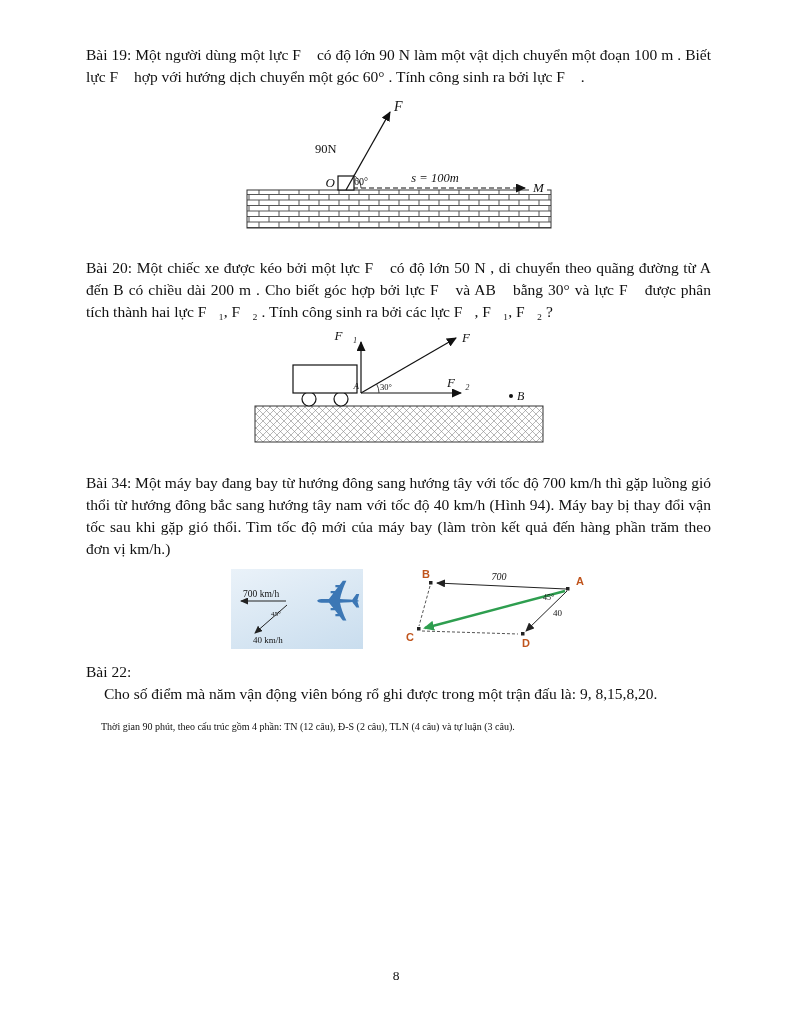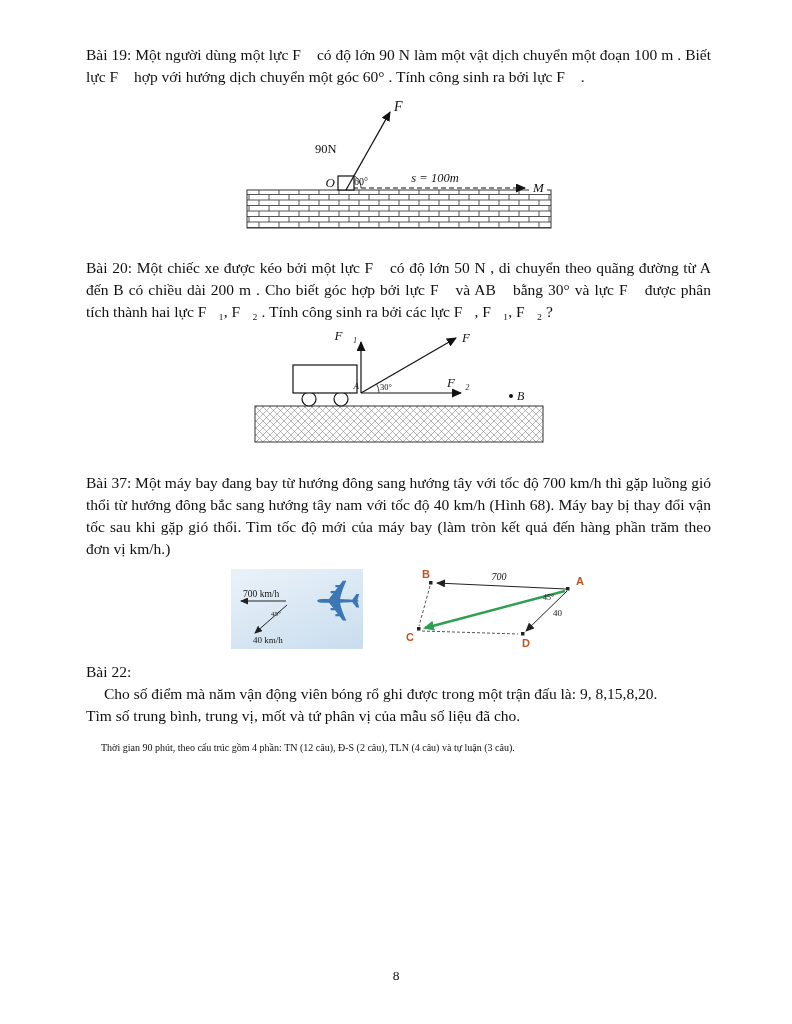--- a/index.html
+++ b/index.html
@@ -84,21 +84,21 @@
       <line x1="112" y1="63" x2="212" y2="63" stroke="#111" stroke-width="1.2" marker-end="url(#ah20)"></line>
       <text x="198" y="57" font-size="13" class="mi">F⃗₂</text>
       <path d="M130,63 A18,18 0 0 0 127.6,54" fill="none" stroke="#333" stroke-width="0.9"></path>
       <text x="131" y="60" font-size="8.5">30°</text>
       <text x="110" y="59" font-size="9" class="mi" text-anchor="end">A</text>
       <circle cx="262" cy="66" r="2" fill="#111"></circle>
       <text x="268" y="70" font-size="12" class="mi">B</text>
     </svg>
   </div>
 
-  <p class="para mt10"><b class="exlabel">Bài 37</b><span>: Một máy bay đang bay từ hướng đông sang hướng tây với tốc độ 700 km/h thì gặp luồng gió thổi từ hướng đông bắc sang hướng tây nam với tốc độ 40 km/h (Hình 68). Máy bay bị thay đổi vận tốc sau khi gặp gió thổi. Tìm tốc độ mới của máy bay (làm tròn kết quả đến hàng phần trăm theo đơn vị km/h.)</span></p>
+  <p class="para mt10"><b class="exlabel">Bài 34</b><span>: Một máy bay đang bay từ hướng đông sang hướng tây với tốc độ 700 km/h thì gặp luồng gió thổi từ hướng đông bắc sang hướng tây nam với tốc độ 40 km/h (Hình 94). Máy bay bị thay đổi vận tốc sau khi gặp gió thổi. Tìm tốc độ mới của máy bay (làm tròn kết quả đến hàng phần trăm theo đơn vị km/h.)</span></p>
 
   <div class="figrow">
 
     <div class="planefig">
       <span class="plane-glyph">✈</span>
       <svg class="plane-overlay" width="132" height="80" viewBox="0 0 132 80">
         <defs>
           <marker id="ahp" markerUnits="userSpaceOnUse" markerWidth="8" markerHeight="7" refX="7" refY="3.5" orient="auto">
             <path d="M0,0 L8,3.5 L0,7 Z" fill="#222"></path>
           </marker>
@@ -135,20 +135,19 @@
       <text x="25" y="9" class="vlab" text-anchor="middle">B</text>
       <text x="175" y="16" class="vlab">A</text>
       <text x="5" y="72" class="vlab">C</text>
       <text x="121" y="78" class="vlab">D</text>
     </svg>
   </div>
 
   <div class="ex22-block">
     <p class="para"><b class="exlabel">Bài 22:</b></p>
     <p class="para indent1">Cho số điểm mà năm vận động viên bóng rổ ghi được trong một trận đấu là: 9, 8,15,8,20.</p>
-    <p class="para">Tìm số trung bình, trung vị, mốt và tứ phân vị của mẫu số liệu đã cho.</p>
   </div>
 
   <p class="sec-body">Thời gian 90 phút, theo cấu trúc gồm 4 phần: TN (12 câu), Đ-S (2 câu), TLN (4 câu) và tự luận (3 câu).</p>
 
 </div>
 
 <div class="pagenum">8</div>
 
 </body></html>

